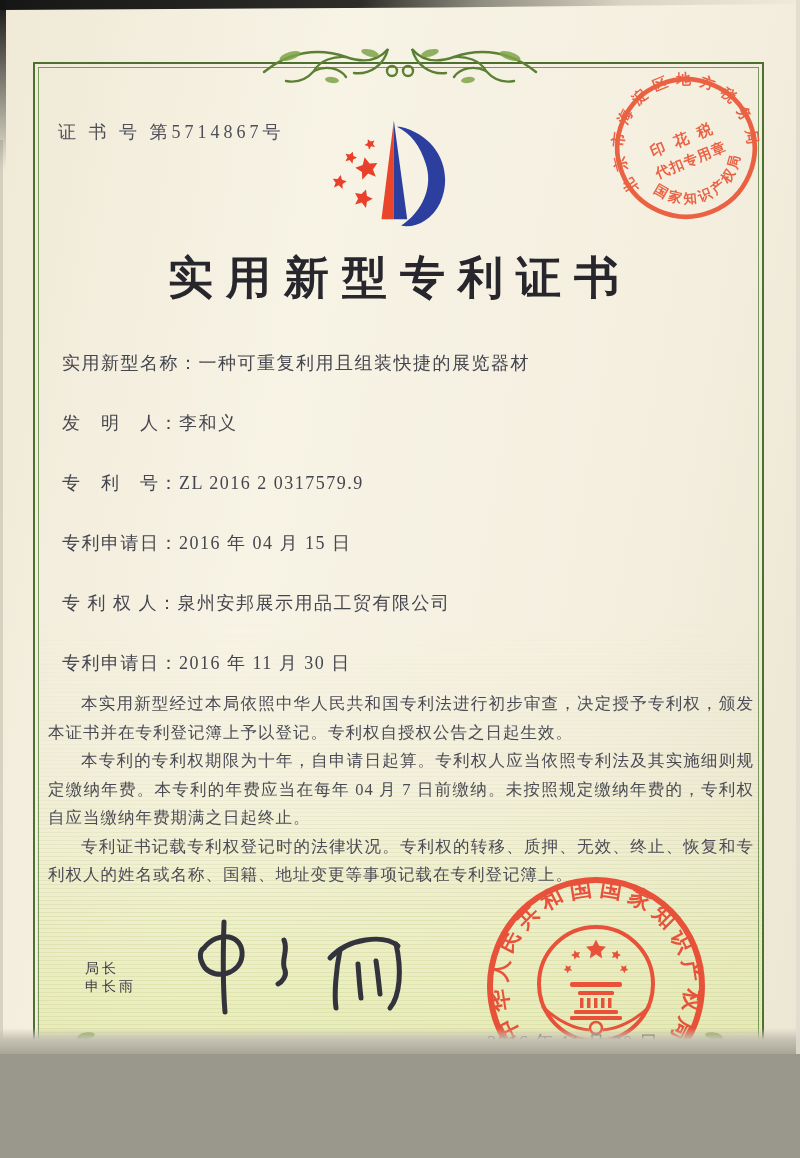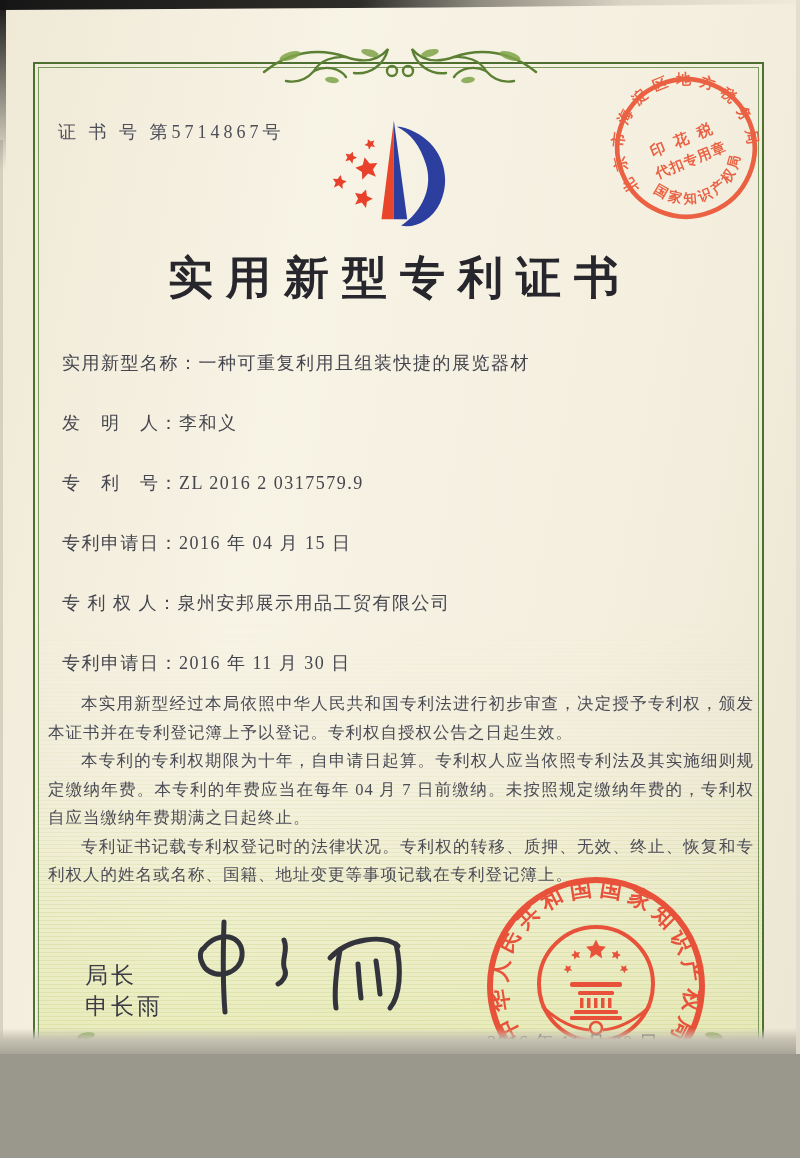--- a/index.html
+++ b/index.html
@@ -35,21 +35,21 @@
   .logo{position:absolute;left:328px;top:114px;z-index:5;}
   .stamp-wrap{position:absolute;left:608px;top:70px;width:156px;height:156px;z-index:6;
     transform:rotate(-22deg);opacity:.92;}
   .title{position:absolute;left:0;top:240px;width:100%;text-align:center;z-index:5;
     font-size:45px;font-weight:bold;letter-spacing:13px;color:#26262c;margin-top:8px;}
   .fields{position:absolute;left:62px;top:350px;width:690px;z-index:5;}
   .field-row{font-size:18px;line-height:26px;margin-bottom:34px;color:#45454e;letter-spacing:1.5px;}
   .paras{position:absolute;left:48px;top:690px;width:706px;z-index:5;}
   .paras p{margin:0;text-indent:2em;font-size:16.5px;line-height:28.5px;text-align:justify;
     color:#4b4b55;letter-spacing:1px;}
-  .signer{position:absolute;left:85px;top:960px;z-index:5;font-size:23px;color:#3c3c46;letter-spacing:3px;}
+  .signer{position:absolute;left:85px;top:960px;z-index:5;font-size:14px;color:#3c3c46;letter-spacing:3px;}
   .signer .name{margin-top:0;}
   .autograph{position:absolute;left:188px;top:908px;z-index:6;}
   .seal-wrap{position:absolute;left:476px;top:866px;z-index:6;opacity:.92;}
   .seal-date{position:absolute;left:487px;top:1030px;z-index:7;font-size:19px;color:#3c3c46;letter-spacing:1px;}
   .footer{position:absolute;left:0;top:1082px;width:100%;text-align:left;z-index:5;
     font-size:14.5px;color:#3f3f45;letter-spacing:2px;}
   svg{display:block;}
 </style>
 </head>
 <body>

